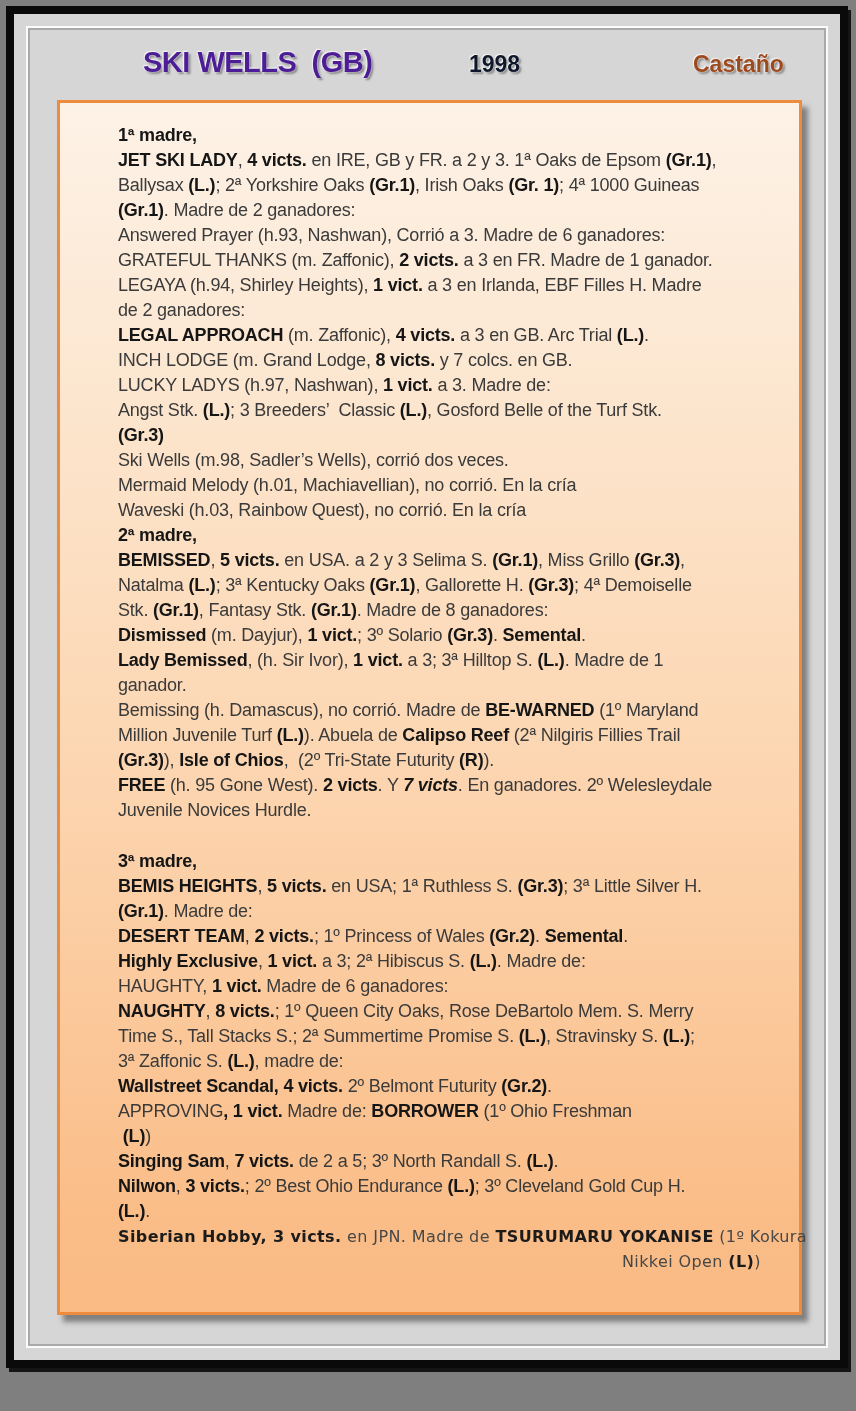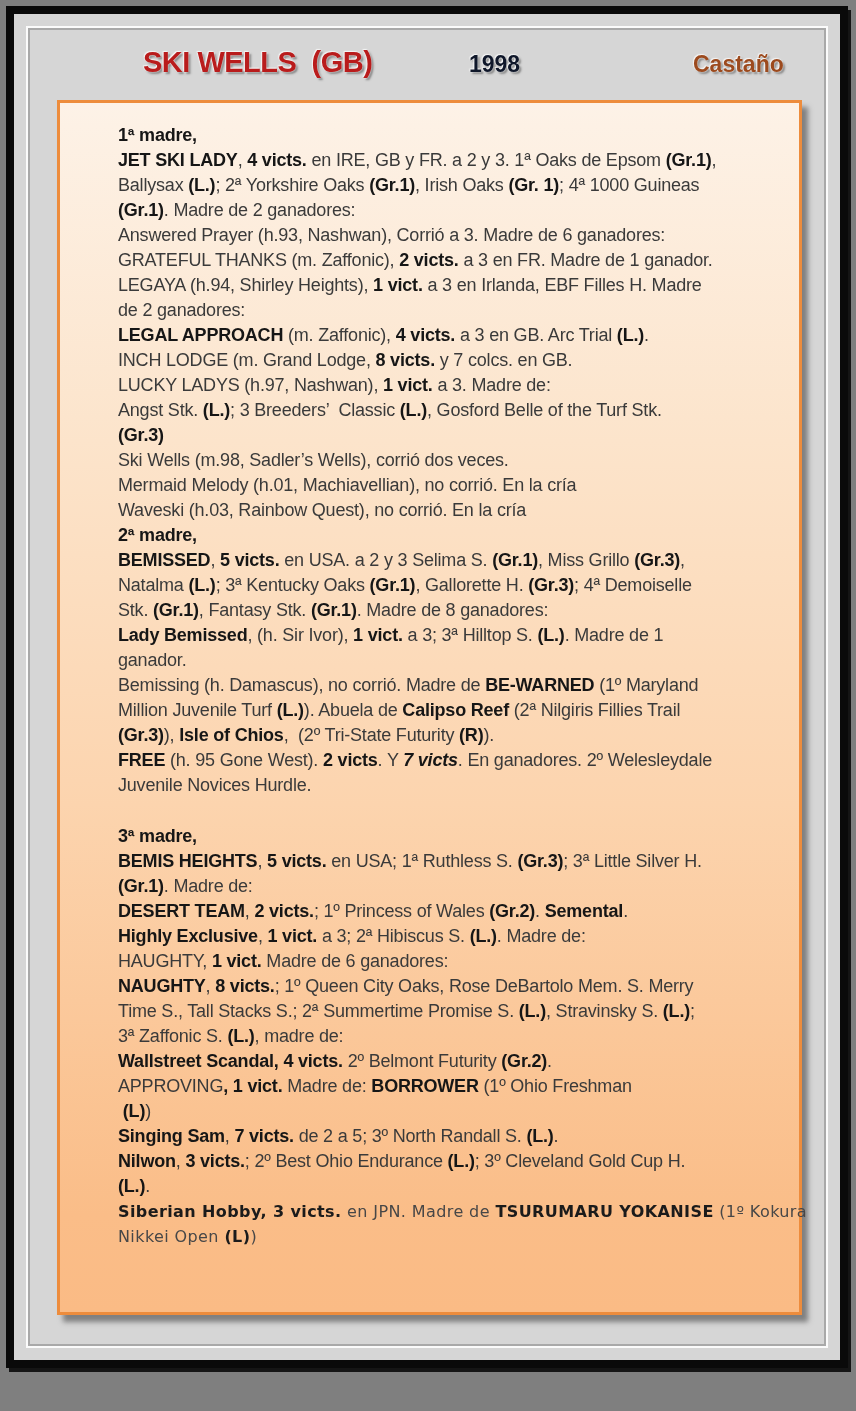--- a/index.html
+++ b/index.html
@@ -16,21 +16,21 @@
   .bevel{
     position:absolute;left:12px;top:12px;right:12px;bottom:12px;
     border:2px solid #fbfbfb;
     box-shadow:inset 0 0 0 2px #a9a9a9;
     pointer-events:none;
   }
   .header{position:absolute;left:0;top:28px;width:100%;height:54px;}
   .title{
     position:absolute;left:129px;top:4px;
     font-size:29px;font-weight:bold;letter-spacing:-0.5px;
-    color:#b91c1c;white-space:pre;
+    color:#4c1d95;white-space:pre;
     text-shadow:0 0 2px #ffffff,-1px -1px 1px #f2f2f2,2px 2px 2px rgba(120,120,120,0.85);
   }
   .year{
     position:absolute;left:455px;top:9px;
     font-size:23px;font-weight:bold;color:#0f172a;white-space:pre;
     text-shadow:0 0 2px #ffffff,-1px -1px 1px #f2f2f2,2px 2px 2px rgba(120,120,120,0.85);
   }
   .coat{
     position:absolute;left:679px;top:9px;
     font-size:23px;font-weight:bold;color:#9c4a1e;white-space:pre;
@@ -48,20 +48,21 @@
     color:#3a3a3a;
   }
   .line{white-space:pre;height:25px;}
   .line b{font-weight:bold;color:#161616;}
   .line.blank{height:26px;}
   .line.indent{padding-left:299px;}
   .line.gothic{
     font-family:"DejaVu Sans",sans-serif;
     font-size:16px;letter-spacing:0.4px;line-height:25px;
     color:#474747;
+    text-align:right;
   }
   .line.gothic b{color:#1b1b1b;}
 </style>
 </head>
 <body>
 
 <div class="slide">
   <div class="bevel"></div>
   <div class="header">
     <span class="title">SKI WELLS  (GB)</span>
@@ -83,20 +84,21 @@
         <div class="line"><span>LUCKY LADYS (h.97, Nashwan), </span><b>1 vict.</b><span> a 3. Madre de:</span></div>
         <div class="line"><span>Angst Stk. </span><b>(L.)</b><span>; 3 Breeders’  Classic </span><b>(L.)</b><span>, Gosford Belle of the Turf Stk.</span></div>
         <div class="line"><b>(Gr.3)</b></div>
         <div class="line"><span>Ski Wells (m.98, Sadler’s Wells), corrió dos veces.</span></div>
         <div class="line"><span>Mermaid Melody (h.01, Machiavellian), no corrió. En la cría</span></div>
         <div class="line"><span>Waveski (h.03, Rainbow Quest), no corrió. En la cría</span></div>
         <div class="line"><b>2ª madre,</b></div>
         <div class="line"><b>BEMISSED</b><span>, </span><b>5 victs.</b><span> en USA. a 2 y 3 Selima S. </span><b>(Gr.1)</b><span>, Miss Grillo </span><b>(Gr.3)</b><span>,</span></div>
         <div class="line"><span>Natalma </span><b>(L.)</b><span>; 3ª Kentucky Oaks </span><b>(Gr.1)</b><span>, Gallorette H. </span><b>(Gr.3)</b><span>; 4ª Demoiselle</span></div>
         <div class="line"><span>Stk. </span><b>(Gr.1)</b><span>, Fantasy Stk. </span><b>(Gr.1)</b><span>. Madre de 8 ganadores:</span></div>
+        <div class="line"><b>Dismissed</b><span> (m. Dayjur), </span><b>1 vict.</b><span>; 3º Solario </span><b>(Gr.3)</b><span>. </span><b>Semental</b><span>.</span></div>
         <div class="line"><b>Lady Bemissed</b><span>, (h. Sir Ivor), </span><b>1 vict.</b><span> a 3; 3ª Hilltop S. </span><b>(L.)</b><span>. Madre de 1</span></div>
         <div class="line"><span>ganador.</span></div>
         <div class="line"><span>Bemissing (h. Damascus), no corrió. Madre de </span><b>BE-WARNED</b><span> (1º Maryland</span></div>
         <div class="line"><span>Million Juvenile Turf </span><b>(L.)</b><span>). Abuela de </span><b>Calipso Reef</b><span> (2ª Nilgiris Fillies Trail</span></div>
         <div class="line"><b>(Gr.3)</b><span>), </span><b>Isle of Chios</b><span>,  (2º Tri-State Futurity </span><b>(R)</b><span>).</span></div>
         <div class="line"><b>FREE</b><span> (h. 95 Gone West). </span><b>2 victs</b><span>. Y </span><b style="font-style: italic;">7 victs</b><span>. En ganadores. 2º Welesleydale</span></div>
         <div class="line"><span>Juvenile Novices Hurdle.</span></div>
         <div class="line blank"></div>
         <div class="line"><b>3ª madre,</b></div>
         <div class="line"><b>BEMIS HEIGHTS</b><span>, </span><b>5 victs.</b><span> en USA; 1ª Ruthless S. </span><b>(Gr.3)</b><span>; 3ª Little Silver H.</span></div>

